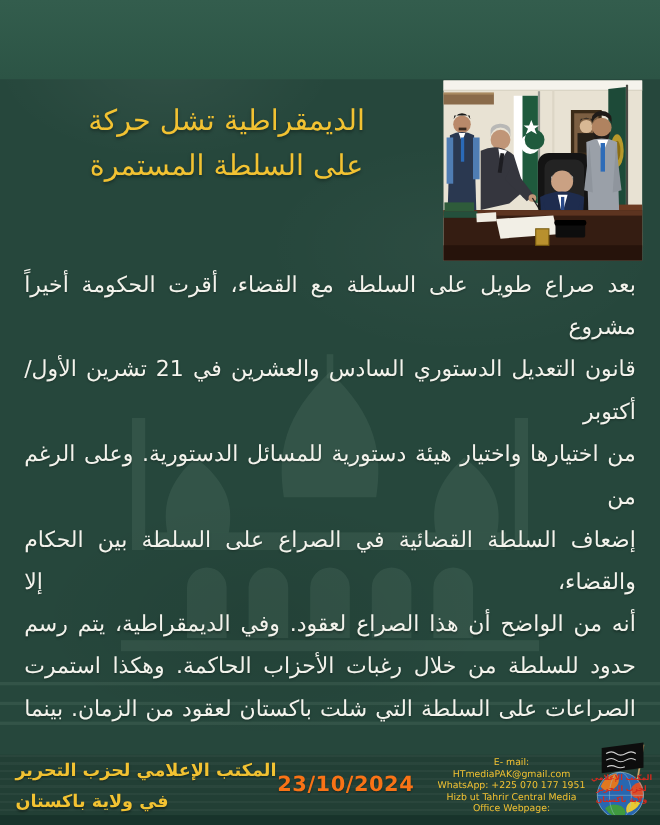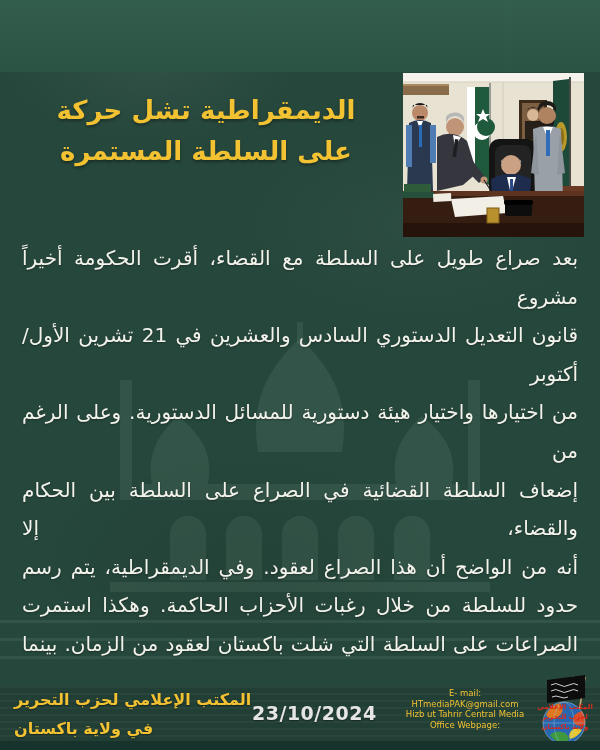--- a/index.html
+++ b/index.html
@@ -17,38 +17,38 @@
      background:linear-gradient(180deg,#335d4d,#2c5445);}
   .bottom-strip{position:absolute;left:0;bottom:0;width:600px;height:9px;
      background:#18332b;}
   .footer-band{position:absolute;left:0;top:686px;width:600px;height:55px;
      background:
        repeating-linear-gradient(180deg, rgba(255,255,255,.035) 0 2px, transparent 2px 7px),
        rgba(0,0,0,.10);}
   .watermark{position:absolute;left:0;top:320px;pointer-events:none;}
 
   .title{position:absolute;left:18px;top:90px;width:376px;margin:0;
-     text-align:center;color:#f2c232;font-size:26px;font-weight:bold;
+     text-align:center;color:#f2c232;font-size:26px;font-weight:normal;
      line-height:41px;direction:rtl;
      text-shadow:0 2px 3px rgba(0,0,0,.35);}
   .title span{display:block;}
 
   .photo{position:absolute;left:403px;top:73px;width:181px;height:164px;}
 
   .body-text{position:absolute;left:22px;top:239px;width:556px;
      direction:rtl;color:#f3f3ec;font-size:20px;line-height:38.6px;
      text-shadow:0 1px 2px rgba(0,0,0,.3);}
   .body-text .line{text-align:justify;text-align-last:justify;}
 
   .office{position:absolute;left:14px;top:685px;width:238px;
      direction:rtl;text-align:left;color:#f2c232;font-weight:bold;
      font-size:16px;line-height:29px;text-shadow:0 1px 2px rgba(0,0,0,.4);}
   .office span{display:block;}
   .date{position:absolute;left:252px;top:702px;width:116px;
-     text-align:center;color:#e5e5e5;font-weight:bold;font-size:19px;
+     text-align:center;color:#f97316;font-weight:bold;font-size:19px;
      letter-spacing:.5px;text-shadow:0 1px 2px rgba(0,0,0,.4);}
   .contact{position:absolute;left:396px;top:688px;width:138px;
      text-align:center;color:#f2c232;font-weight:normal;
      font-size:8.5px;line-height:10.5px;}
   .contact span{display:block;}
   .logo{position:absolute;left:536px;top:671px;width:60px;height:77px;}
 </style>
 </head>
 <body>
 
@@ -186,20 +186,21 @@
 
   <div class="office">
     <span>المكتب الإعلامي لحزب التحرير</span>
     <span>في ولاية باكستان</span>
   </div>
 
   <div class="date">23/10/2024</div>
 
   <div class="contact">
     <span>E- mail: HTmediaPAK@gmail.com</span>
+    <span>WhatsApp: +225 070 177 1951</span>
     <span>Hizb ut Tahrir Central Media Office Webpage:</span>
 
   </div>
 
   <div class="logo">
     <svg width="60" height="77" viewBox="0 0 60 77">
 
       <line x1="49" y1="6" x2="41" y2="52" stroke="#caa66a" stroke-width="1.6"></line>
 
       <polygon points="11,9 49,4 49,27 11,32" fill="#0d0d0d"></polygon>

